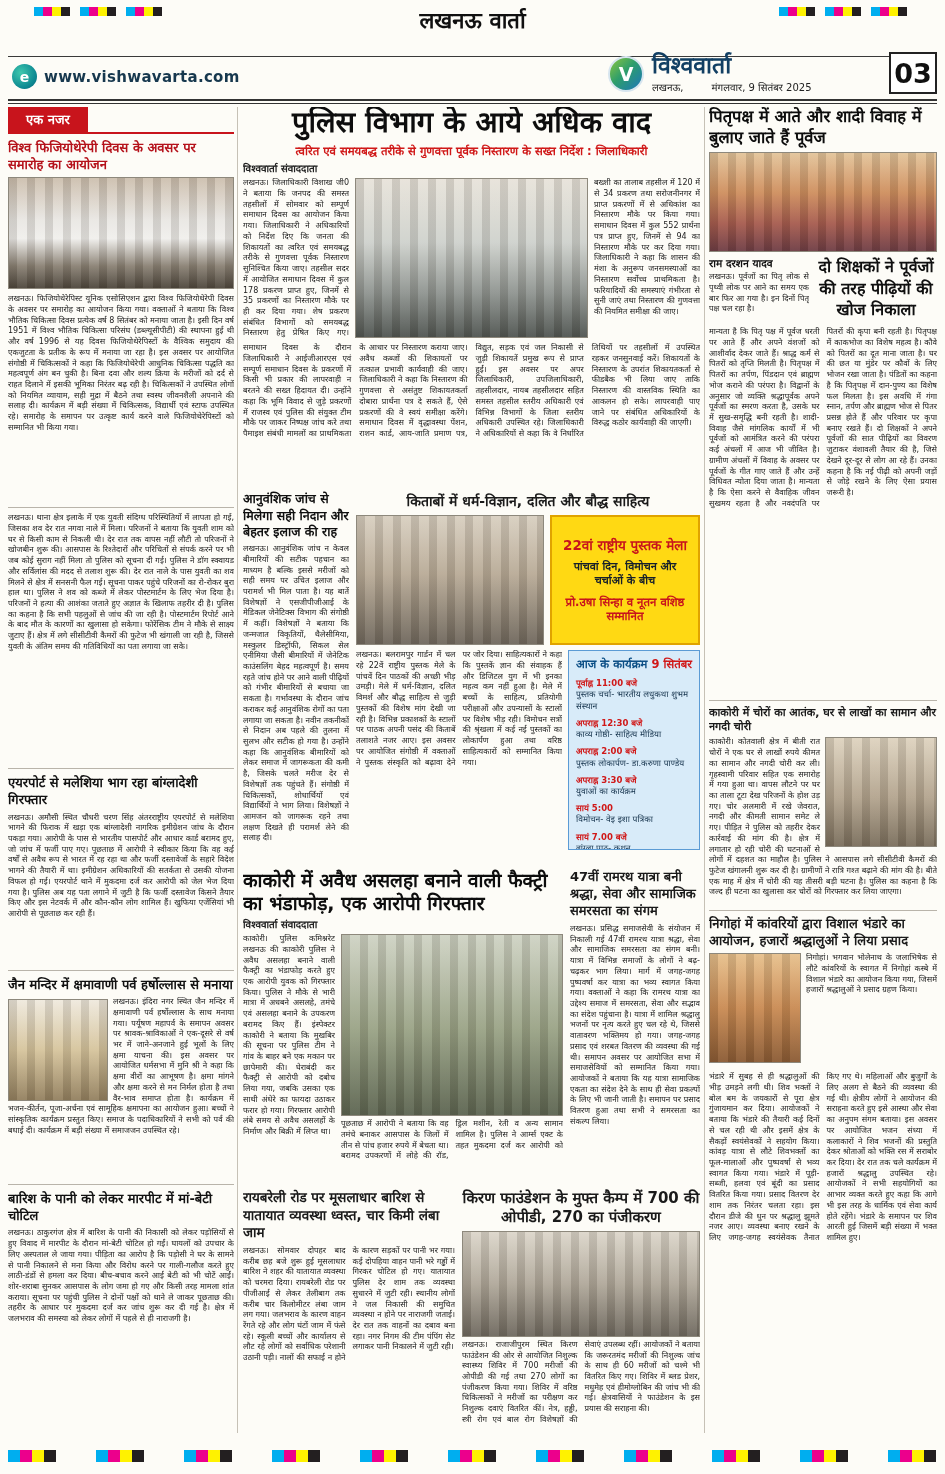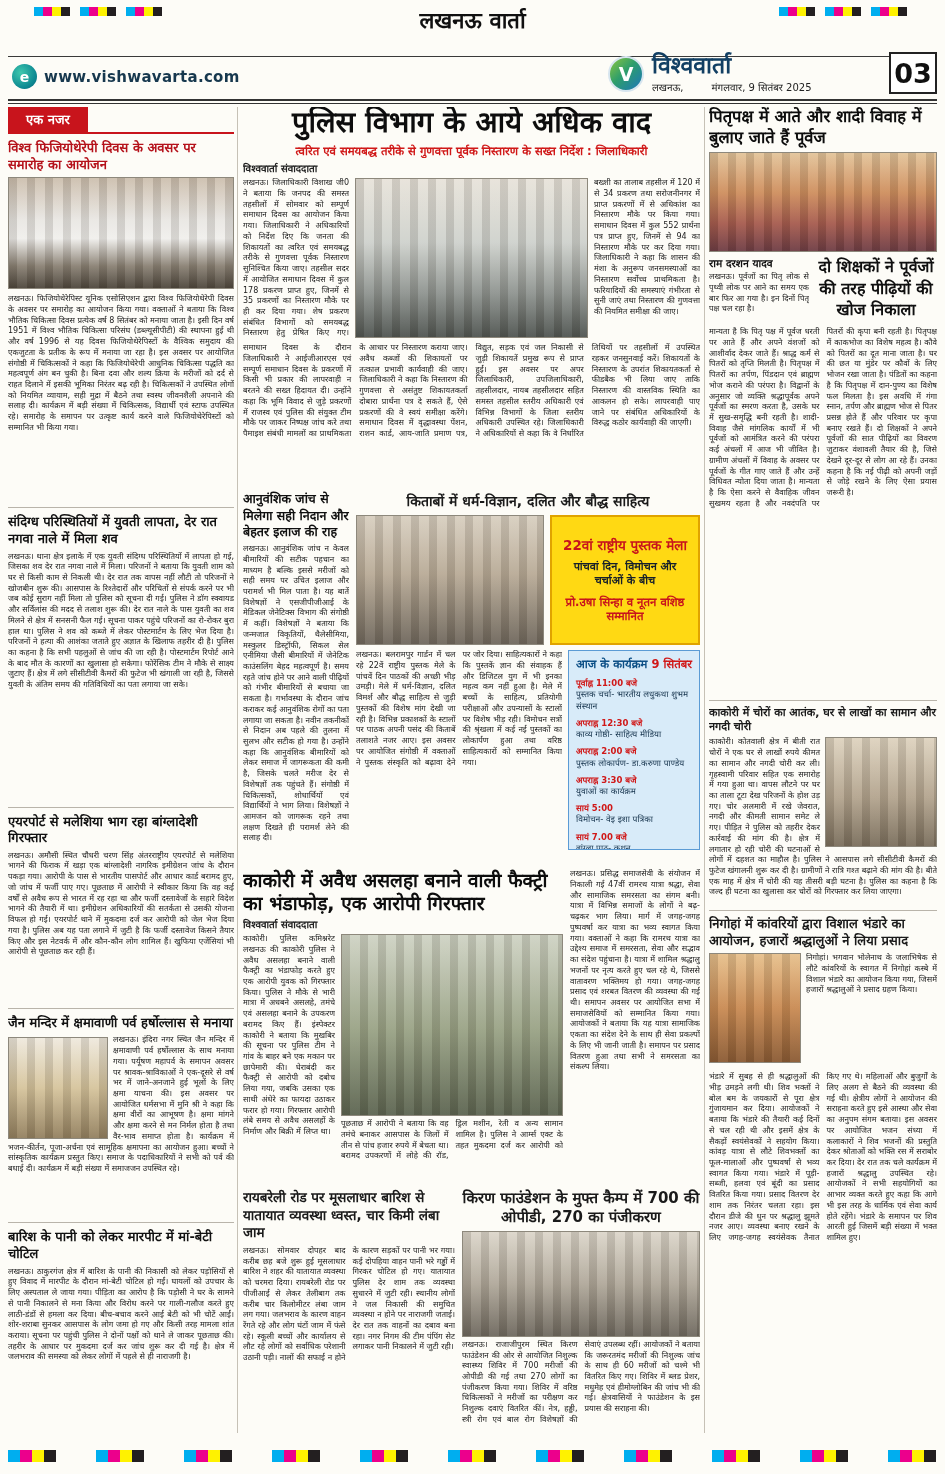--- a/index.html
+++ b/index.html
@@ -123,21 +123,20 @@
   <div id="col-left">
     <div class="eknajar-row">
       <span class="eknajar">एक नजर</span>
     </div>
 
     <div class="lt red">विश्व फिजियोथेरेपी दिवस के अवसर पर समारोह का आयोजन</div>
     <div class="ph" style="height:112px;margin-bottom:5px;background:linear-gradient(180deg,#cdbfae 0%,#e9e7e3 38%,#f0efec 55%,#8a8174 80%,#4d463c 100%);"></div>
     <div class="bt" style="height:208px">लखनऊ। फिजियोथेरेपिस्ट यूनिक एसोसिएशन द्वारा विश्व फिजियोथेरेपी दिवस के अवसर पर समारोह का आयोजन किया गया। वक्ताओं ने बताया कि विश्व भौतिक चिकित्सा दिवस प्रत्येक वर्ष 8 सितंबर को मनाया जाता है। इसी दिन वर्ष 1951 में विश्व भौतिक चिकित्सा परिसंघ (डब्ल्यूसीपीटी) की स्थापना हुई थी और वर्ष 1996 से यह दिवस फिजियोथेरेपिस्टों के वैश्विक समुदाय की एकजुटता के प्रतीक के रूप में मनाया जा रहा है। इस अवसर पर आयोजित संगोष्ठी में चिकित्सकों ने कहा कि फिजियोथेरेपी आधुनिक चिकित्सा पद्धति का महत्वपूर्ण अंग बन चुकी है। बिना दवा और शल्य क्रिया के मरीजों को दर्द से राहत दिलाने में इसकी भूमिका निरंतर बढ़ रही है। चिकित्सकों ने उपस्थित लोगों को नियमित व्यायाम, सही मुद्रा में बैठने तथा स्वस्थ जीवनशैली अपनाने की सलाह दी। कार्यक्रम में बड़ी संख्या में चिकित्सक, विद्यार्थी एवं स्टाफ उपस्थित रहे। समारोह के समापन पर उत्कृष्ट कार्य करने वाले फिजियोथेरेपिस्टों को सम्मानित भी किया गया।</div>
     <div class="sep"></div>
 
-    <div class="lt">संदिग्ध परिस्थितियों में युवती लापता, देर रात नगवा नाले में मिला शव</div>
     <div class="bt" style="height:250px">लखनऊ। थाना क्षेत्र इलाके में एक युवती संदिग्ध परिस्थितियों में लापता हो गई, जिसका शव देर रात नगवा नाले में मिला। परिजनों ने बताया कि युवती शाम को घर से किसी काम से निकली थी। देर रात तक वापस नहीं लौटी तो परिजनों ने खोजबीन शुरू की। आसपास के रिश्तेदारों और परिचितों से संपर्क करने पर भी जब कोई सुराग नहीं मिला तो पुलिस को सूचना दी गई। पुलिस ने डॉग स्क्वायड और सर्विलांस की मदद से तलाश शुरू की। देर रात नाले के पास युवती का शव मिलने से क्षेत्र में सनसनी फैल गई। सूचना पाकर पहुंचे परिजनों का रो-रोकर बुरा हाल था। पुलिस ने शव को कब्जे में लेकर पोस्टमार्टम के लिए भेज दिया है। परिजनों ने हत्या की आशंका जताते हुए अज्ञात के खिलाफ तहरीर दी है। पुलिस का कहना है कि सभी पहलुओं से जांच की जा रही है। पोस्टमार्टम रिपोर्ट आने के बाद मौत के कारणों का खुलासा हो सकेगा। फोरेंसिक टीम ने मौके से साक्ष्य जुटाए हैं। क्षेत्र में लगे सीसीटीवी कैमरों की फुटेज भी खंगाली जा रही है, जिससे युवती के अंतिम समय की गतिविधियों का पता लगाया जा सके।</div>
     <div class="sep"></div>
 
     <div class="lt">एयरपोर्ट से मलेशिया भाग रहा बांग्लादेशी गिरफ्तार</div>
     <div class="bt" style="height:152px">लखनऊ। अमौसी स्थित चौधरी चरण सिंह अंतरराष्ट्रीय एयरपोर्ट से मलेशिया भागने की फिराक में खड़ा एक बांग्लादेशी नागरिक इमीग्रेशन जांच के दौरान पकड़ा गया। आरोपी के पास से भारतीय पासपोर्ट और आधार कार्ड बरामद हुए, जो जांच में फर्जी पाए गए। पूछताछ में आरोपी ने स्वीकार किया कि वह कई वर्षों से अवैध रूप से भारत में रह रहा था और फर्जी दस्तावेजों के सहारे विदेश भागने की तैयारी में था। इमीग्रेशन अधिकारियों की सतर्कता से उसकी योजना विफल हो गई। एयरपोर्ट थाने में मुकदमा दर्ज कर आरोपी को जेल भेज दिया गया है। पुलिस अब यह पता लगाने में जुटी है कि फर्जी दस्तावेज किसने तैयार किए और इस नेटवर्क में और कौन-कौन लोग शामिल हैं। खुफिया एजेंसियां भी आरोपी से पूछताछ कर रही हैं।</div>
     <div class="sep"></div>
 
     <div class="lt">जैन मन्दिर में क्षमावाणी पर्व हर्षोल्लास से मनाया</div>
     <div class="flow" style="height:182px">
       <div class="ph" style="float:left;width:100px;height:102px;margin:2px 5px 2px 0;background:linear-gradient(180deg,#efe9dd 0%,#d6c49c 50%,#93805f 100%);"></div>
@@ -218,20 +217,21 @@
         <div class="byline">विश्ववार्ता संवाददाता</div>
         <div class="row" style="gap:6px">
           <div class="bt" style="width:92px;height:238px">काकोरी। पुलिस कमिश्नरेट लखनऊ की काकोरी पुलिस ने अवैध असलहा बनाने वाली फैक्ट्री का भंडाफोड़ करते हुए एक आरोपी युवक को गिरफ्तार किया। पुलिस ने मौके से भारी मात्रा में अधबने असलहे, तमंचे एवं असलहा बनाने के उपकरण बरामद किए हैं। इंस्पेक्टर काकोरी ने बताया कि मुखबिर की सूचना पर पुलिस टीम ने गांव के बाहर बने एक मकान पर छापेमारी की। घेराबंदी कर फैक्ट्री से आरोपी को दबोच लिया गया, जबकि उसका एक साथी अंधेरे का फायदा उठाकर फरार हो गया। गिरफ्तार आरोपी लंबे समय से अवैध असलहों के निर्माण और बिक्री में लिप्त था।</div>
           <div style="flex:1">
             <div class="ph" style="height:182px;background:linear-gradient(180deg,#cfd3c4 0%,#9aa386 52%,#5c6450 100%);"></div>
             <div class="bt cols2" style="height:52px;margin-top:3px">पूछताछ में आरोपी ने बताया कि वह तमंचे बनाकर आसपास के जिलों में तीन से पांच हजार रुपये में बेचता था। बरामद उपकरणों में लोहे की रॉड, ड्रिल मशीन, रेती व अन्य सामान शामिल है। पुलिस ने आर्म्स एक्ट के तहत मुकदमा दर्ज कर आरोपी को जेल भेज दिया है। फरार साथी की तलाश में टीमें दबिश दे रही हैं।</div>
           </div>
         </div>
       </div>
       <div style="width:130px">
+        <div class="ram-hl">47वीं रामरथ यात्रा बनी श्रद्धा, सेवा और सामाजिक समरसता का संगम</div>
         <div class="bt" style="height:232px">लखनऊ। प्रसिद्ध समाजसेवी के संयोजन में निकाली गई 47वीं रामरथ यात्रा श्रद्धा, सेवा और सामाजिक समरसता का संगम बनी। यात्रा में विभिन्न समाजों के लोगों ने बढ़-चढ़कर भाग लिया। मार्ग में जगह-जगह पुष्पवर्षा कर यात्रा का भव्य स्वागत किया गया। वक्ताओं ने कहा कि रामरथ यात्रा का उद्देश्य समाज में समरसता, सेवा और सद्भाव का संदेश पहुंचाना है। यात्रा में शामिल श्रद्धालु भजनों पर नृत्य करते हुए चल रहे थे, जिससे वातावरण भक्तिमय हो गया। जगह-जगह प्रसाद एवं शरबत वितरण की व्यवस्था की गई थी। समापन अवसर पर आयोजित सभा में समाजसेवियों को सम्मानित किया गया। आयोजकों ने बताया कि यह यात्रा सामाजिक एकता का संदेश देने के साथ ही सेवा प्रकल्पों के लिए भी जानी जाती है। समापन पर प्रसाद वितरण हुआ तथा सभी ने समरसता का संकल्प लिया।</div>
       </div>
     </div>
 
     <div class="row" style="gap:7px;margin-top:6px">
       <div style="width:212px">
         <div class="rae-hl">रायबरेली रोड पर मूसलाधार बारिश से यातायात व्यवस्था ध्वस्त, चार किमी लंबा जाम</div>
         <div class="bt cols2" style="height:204px">लखनऊ। सोमवार दोपहर बाद करीब छह बजे शुरू हुई मूसलाधार बारिश ने शहर की यातायात व्यवस्था को चरमरा दिया। रायबरेली रोड पर पीजीआई से लेकर तेलीबाग तक करीब चार किलोमीटर लंबा जाम लग गया। जलभराव के कारण वाहन रेंगते रहे और लोग घंटों जाम में फंसे रहे। स्कूली बच्चों और कार्यालय से लौट रहे लोगों को सर्वाधिक परेशानी उठानी पड़ी। नालों की सफाई न होने के कारण सड़कों पर पानी भर गया। कई दोपहिया वाहन पानी भरे गड्ढों में गिरकर चोटिल हो गए। यातायात पुलिस देर शाम तक व्यवस्था सुधारने में जुटी रही। स्थानीय लोगों ने जल निकासी की समुचित व्यवस्था न होने पर नाराजगी जताई। देर रात तक वाहनों का दबाव बना रहा। नगर निगम की टीम पंपिंग सेट लगाकर पानी निकालने में जुटी रही।</div>
       </div>
       <div style="flex:1">

